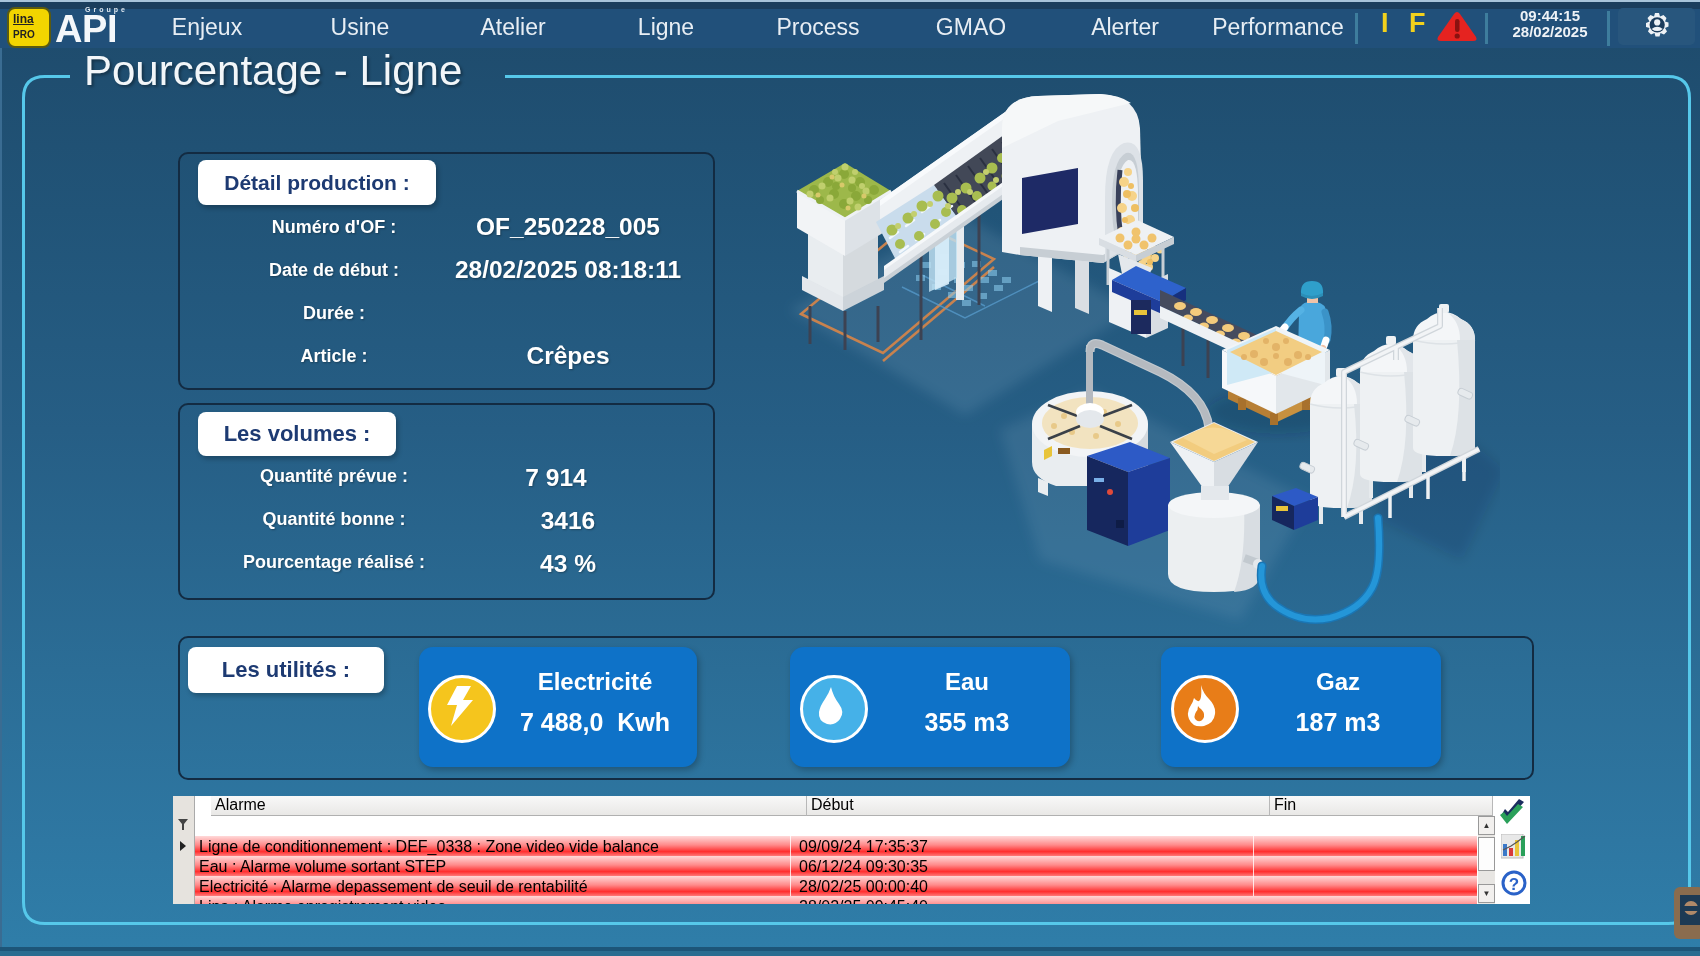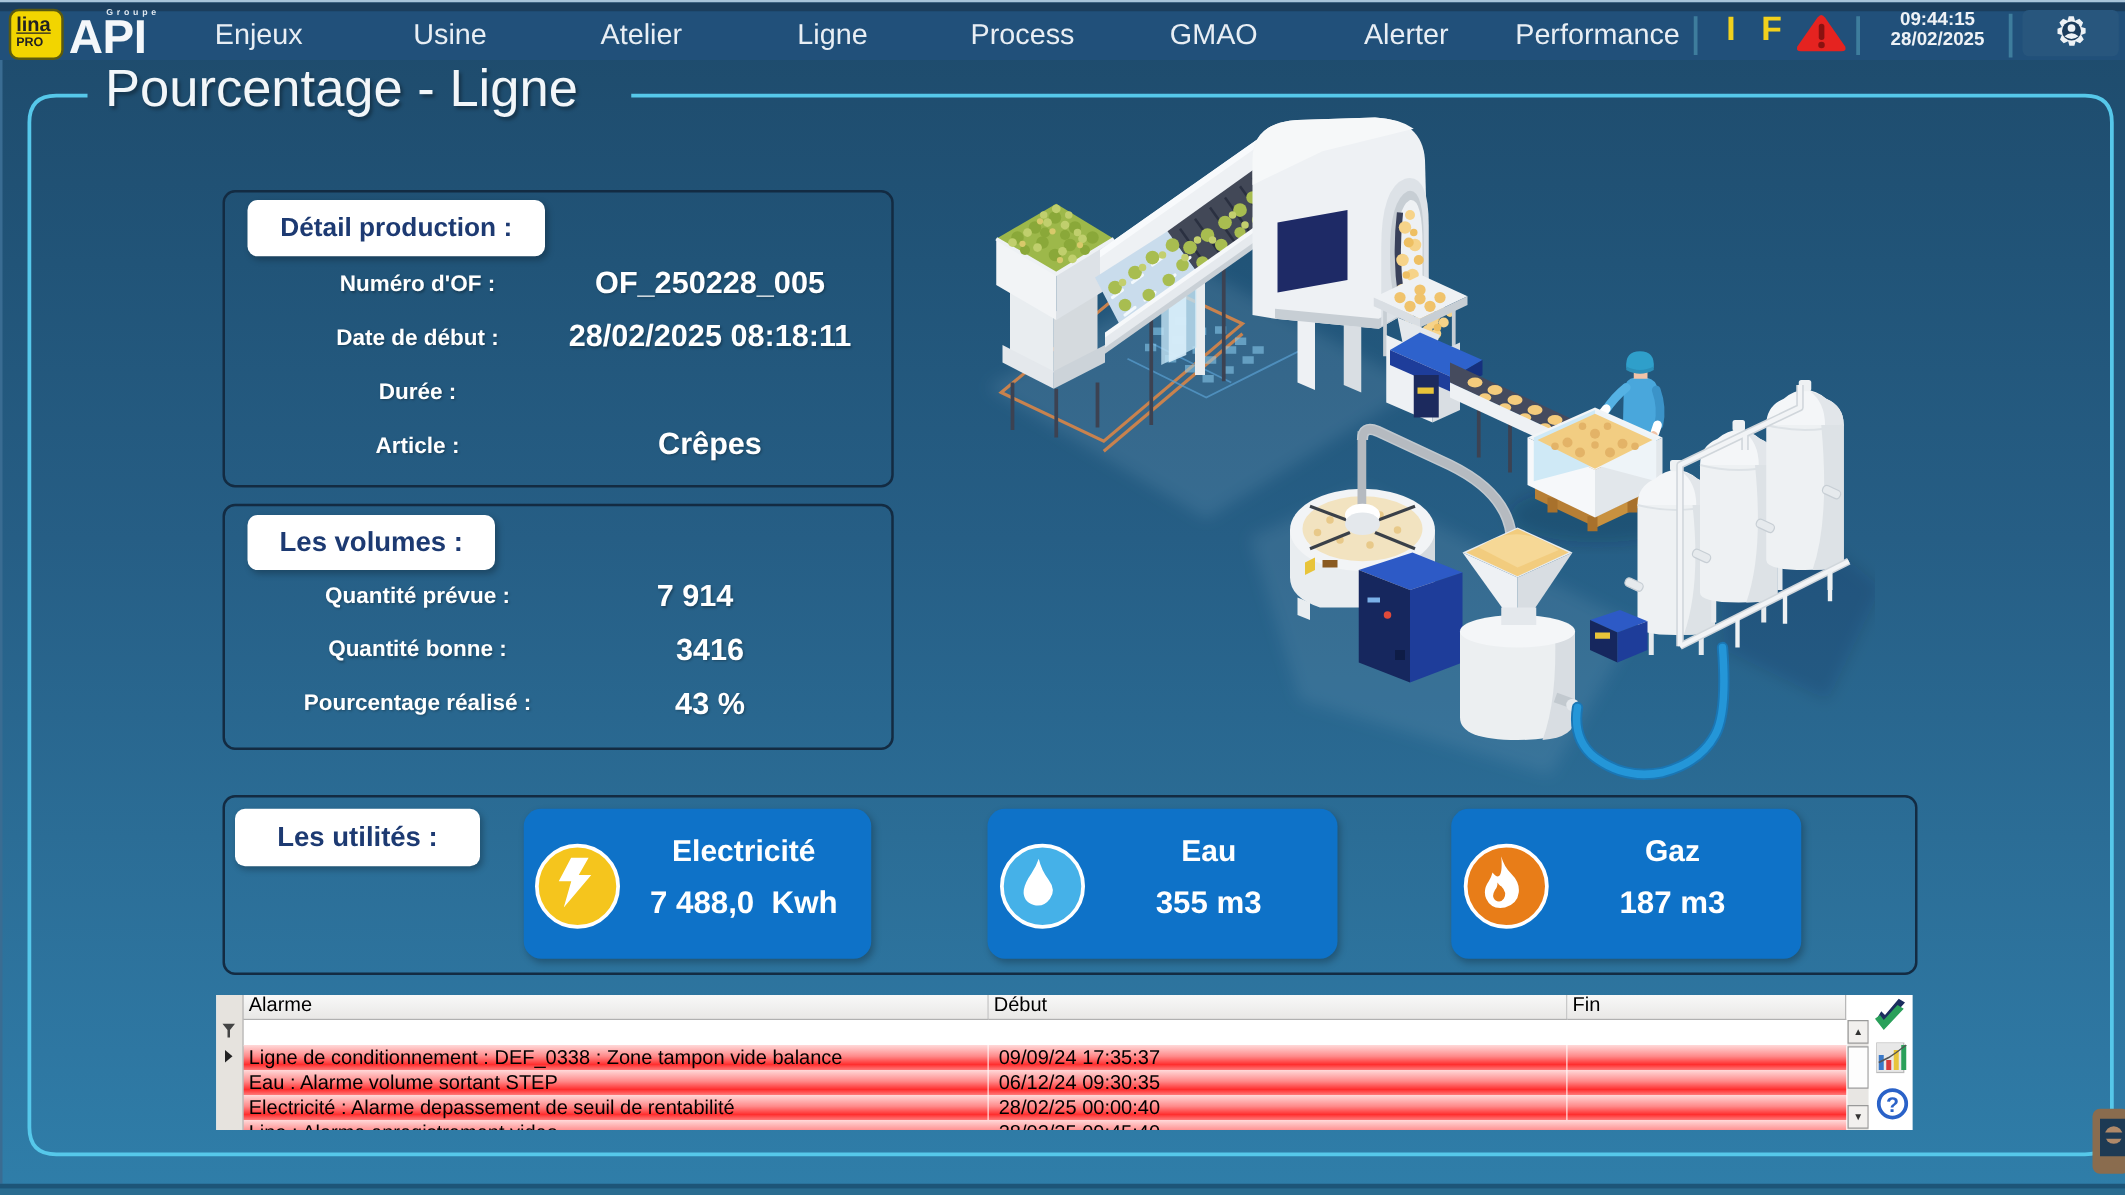--- a/index.html
+++ b/index.html
@@ -6,41 +6,41 @@
     font-family:"Liberation Sans",sans-serif;}
   #page{position:relative;width:1700px;height:956px;overflow:hidden;
     background:linear-gradient(180deg,#1e4a6b 0%,#215478 22%,#265e85 45%,#2b6d96 70%,#2e77a2 88%,#2f7ea9 100%);}
   .abs{position:absolute;}
   
   #topbar{position:absolute;left:0;top:0;width:1700px;height:48px;background:#21507a;}
   #topstrip1{position:absolute;left:0;top:0;width:1700px;height:2px;background:#a8c4da;}
   #topstrip2{position:absolute;left:0;top:2px;width:1700px;height:7px;background:#1b3e5d;}
   .nav{position:absolute;top:14px;font-size:23px;color:#e8eef4;transform:translateX(-50%);white-space:nowrap;}
   #linalogo{position:absolute;left:7px;top:7px;width:40px;height:37px;background:#f2d500;border:2px solid #5a5a10;border-radius:8px;}
-  #linalogo .t1{position:absolute;left:4px;top:3px;font-size:16px;font-weight:bold;color:#222;letter-spacing:0px;text-decoration:underline;}
+  #linalogo .t1{position:absolute;left:4px;top:3px;font-size:12px;font-weight:bold;color:#222;letter-spacing:0px;text-decoration:underline;}
   #linalogo .t2{position:absolute;left:4px;top:20px;font-size:10px;font-weight:bold;color:#222;}
   .sep{position:absolute;width:3px;background:#3e7d9d;}
   .yl{position:absolute;top:8px;font-size:27px;font-weight:bold;color:#f2d11c;}
   #clock{position:absolute;left:1550px;top:8px;transform:translateX(-50%);text-align:center;color:#eef2f6;font-size:15px;font-weight:bold;line-height:16px;}
   #gearbox{position:absolute;left:1618px;top:8px;width:77px;height:37px;background:#28567d;border-radius:5px;}
   
   #title{position:absolute;left:84px;top:47px;color:#f2f6f9;font-size:42px;font-weight:normal;text-shadow:2px 2px 3px rgba(0,0,0,0.35);}
   
   .panel{position:absolute;border:2px solid #132b42;border-radius:10px;}
   .wlabel{position:absolute;background:#ffffff;border-radius:8px;color:#1d3a72;font-weight:bold;text-align:center;box-shadow:2px 3px 5px rgba(0,0,0,0.25);}
   .flab{position:absolute;color:#fff;font-weight:bold;font-size:18px;text-align:center;text-shadow:1px 1px 2px rgba(0,0,0,0.3);}
   .fval{position:absolute;color:#fff;font-weight:bold;font-size:24.5px;text-align:center;text-shadow:1px 1px 2px rgba(0,0,0,0.3);}
   
   .ucard{position:absolute;background:#0e72c8;border-radius:14px;box-shadow:2px 3px 6px rgba(0,0,0,0.25);}
   .ucirc{position:absolute;width:62px;height:62px;border-radius:50%;border:3px solid #fff;}
   .uttl{position:absolute;color:#fff;font-weight:bold;font-size:24px;text-align:center;}
   .uval{position:absolute;color:#fff;font-weight:bold;font-size:25px;text-align:center;}
   
   #alarmtbl{position:absolute;left:173px;top:796px;width:1357px;height:108px;background:#fff;overflow:hidden;}
-  .hdr{position:absolute;top:0;height:20px;background:linear-gradient(#f8f8f8,#e9e8e6);border-right:1px solid #b8b8b8;border-bottom:1px solid #b0b0b0;color:#000;font-size:16px;padding-left:4px;box-sizing:border-box;}
+  .hdr{position:absolute;top:0;height:20px;background:linear-gradient(#f8f8f8,#e9e8e6);border-right:1px solid #b8b8b8;border-bottom:1px solid #b0b0b0;color:#000;font-size:16px;padding-left:4px;box-sizing:border-box;margin-left:16px;}
   .redrow{position:absolute;height:20px;background:linear-gradient(180deg,#ffd9d9 0%,#ff8a8a 45%,#ff2f2f 78%,#ff7a7a 100%);color:#000;font-size:16px;white-space:nowrap;}
   .cellsep{position:absolute;width:1px;background:rgba(255,255,255,0.8);}
 </style>
 </head>
 <body>
 <div id="page">
 
   <div id="topbar"></div>
   <div id="topstrip1"></div>
     <div id="topstrip2"></div>
@@ -150,21 +150,21 @@
         </svg>
     </div>
 
     <div class="hdr" style="left:22px;width:596px">Alarme</div>
     <div class="hdr" style="left:618px;width:463px">Début</div>
     <div class="hdr" style="left:1081px;width:223px">Fin</div>
 
     <div class="abs" style="left:22px;top:20px;width:1282px;height:20px;background:#fff;border-bottom:1px solid #ccc"></div>
 
     <div class="redrow" style="left:22px;top:40px;width:1282px">
-      <span style="position:absolute;left:4px;top:2px">Ligne de conditionnement : DEF_0338 : Zone tampon vide balance</span>
+      <span style="position:absolute;left:4px;top:2px">Ligne de conditionnement : DEF_0338 : Zone video vide balance</span>
       <span style="position:absolute;left:604px;top:2px">09/09/24 17:35:37</span>
       <div class="cellsep" style="left:595px;top:0;height:20px"></div>
       <div class="cellsep" style="left:1058px;top:0;height:20px"></div>
     </div>
     <div class="redrow" style="left:22px;top:60px;width:1282px">
       <span style="position:absolute;left:4px;top:2px">Eau : Alarme volume sortant STEP</span>
       <span style="position:absolute;left:604px;top:2px">06/12/24 09:30:35</span>
       <div class="cellsep" style="left:595px;top:0;height:20px"></div>
       <div class="cellsep" style="left:1058px;top:0;height:20px"></div>
     </div>

